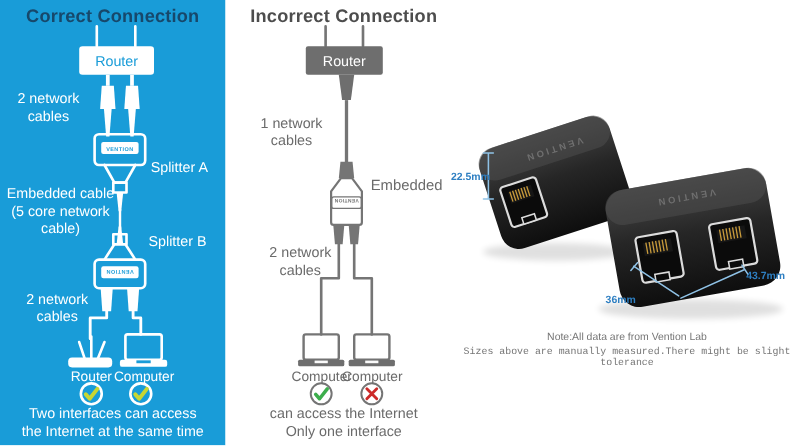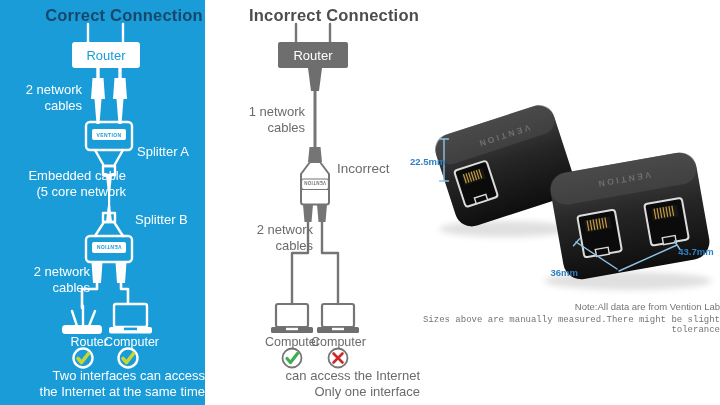--- a/index.html
+++ b/index.html
@@ -1,35 +1,35 @@
 <!DOCTYPE html>
 <html style="--blue-bg: #199CD8; --navy: #17486B; --white: #FFFFFF; --title-gray: #4D4D4D; --gray-text: #6B6B6B; --gray-line: #757575; --gray-fill: #6E6E6E; --green: #3CAE4C; --red: #CC2A29; --check-yellow: #C8D633; --brand-blue: #199CD8; --measure-blue: #2E7FC2; --measure-line: #8FC2E6; --note-gray: #757575;"><head>
 <meta charset="utf-8">
 <style>
   html,body{margin:0;padding:0;background:#fff;}
   #stage{position:relative;width:720px;height:405px;overflow:hidden;background:#fff;
          font-family:"Liberation Sans",sans-serif;}
-  .panel{position:absolute;top:0;height:405px;padding-left:43px;}
+  .panel{position:absolute;top:0;height:405px;}
   #p-left{left:0;width:205px;background:var(--blue-bg,#199CD8);}
   #p-mid{left:205px;width:215px;background:#fff;}
   #p-right{left:420px;width:300px;background:#fff;}
   .dsvg{position:absolute;left:0;top:0;}
   .ttl{position:absolute;left:0;top:6px;width:100%;text-align:center;
        font-size:16.5px;font-weight:bold;letter-spacing:.2px;}
   #p-left .ttl{color:var(--navy,#17486B);}
   #p-mid .ttl{color:var(--title-gray,#4D4D4D);}
-  .lbl{position:absolute;font-size:13px;line-height:15.5px;text-align:right;}
+  .lbl{position:absolute;font-size:13px;line-height:15.5px;text-align:center;}
   #p-left .lbl{color:var(--white,#fff);}
   #p-mid .lbl{color:var(--gray-text,#6B6B6B);}
   .lbl.small{font-size:12.5px;}
   .routerbox-lbl{position:absolute;display:flex;align-items:center;justify-content:center;
        font-size:13px;}
   .dim{position:absolute;color:var(--measure-blue,#2E7FC2);font-weight:bold;
        font-size:9.5px;text-align:center;}
-  .note{position:absolute;left:0;width:300px;text-align:right;
+  .note{position:absolute;left:0;width:300px;text-align:center;
        color:var(--note-gray,#757575);}
   
   .f-w{fill:var(--white,#fff);}
   .f-bg{fill:var(--blue-bg,#199CD8);}
   .st-w{fill:none;stroke:var(--white,#fff);stroke-width:2.4;stroke-linejoin:round;stroke-linecap:round;}
   .ln-w{fill:none;stroke:var(--white,#fff);stroke-width:2.4;stroke-linecap:round;}
   .ln-w2{fill:none;stroke:var(--white,#fff);stroke-width:2.6;stroke-linecap:round;stroke-linejoin:round;}
   .chk-y{fill:none;stroke:var(--check-yellow,#C8D633);stroke-width:3.6;stroke-linecap:round;stroke-linejoin:round;}
   .f-g{fill:var(--gray-fill,#6E6E6E);}
   .f-g2{fill:var(--gray-line,#757575);}
@@ -118,23 +118,24 @@
       </g>
     </svg>
 
     <div class="ttl">Correct Connection</div>
     <div class="routerbox-lbl" style="left:72px;top:44px;width:68px;height:22px;color:var(--brand-blue,#199CD8);">Router</div>
     <div class="lbl" style="left:6px;top:82px;width:76px;">
       <div>2 network</div>
       <div>cables</div>
     </div>
     <div class="lbl" style="left:137px;top:144px;width:64px;text-align:left;">Splitter A</div>
-    <div class="lbl" style="left:16px;top:168px;width:110px;line-height:16px;">
+    <div class="lbl" style="left:0px;top:168px;width:110px;line-height:16px;">
       <div>Embedded cable</div>
       <div>(5 core network</div>
+      <div>cable)</div>
     </div>
     <div class="lbl" style="left:135px;top:212px;width:66px;text-align:left;">Splitter B</div>
     <div class="lbl" style="left:14px;top:264px;width:76px;">
       <div>2 network</div>
       <div>cables</div>
     </div>
     <div class="lbl small" style="left:58px;top:335px;width:50px;">Router</div>
     <div class="lbl small" style="left:103px;top:335px;width:56px;">Computer</div>
     <div class="lbl" style="left:0;top:368px;width:205px;">
       <div>Two interfaces can access</div>
@@ -189,21 +190,21 @@
         <path d="M128.5,353.5 L137.5,362.5 M137.5,353.5 L128.5,362.5" class="x-r"></path>
       </g>
     </svg>
 
     <div class="ttl">Incorrect Connection</div>
     <div class="routerbox-lbl" style="left:73px;top:44px;width:70px;height:22px;color:#fff;">Router</div>
     <div class="lbl" style="left:20px;top:104px;width:80px;line-height:16px;">
       <div>1 network</div>
       <div>cables</div>
     </div>
-    <div class="lbl" style="left:132px;top:161px;width:60px;text-align:left;font-size:13.5px;">Incorrect</div>
+    <div class="lbl" style="left:132px;top:161px;width:60px;text-align:left;font-size:13.5px;">Embedded</div>
     <div class="lbl" style="left:28px;top:222px;width:80px;line-height:16px;">
       <div>2 network</div>
       <div>cables</div>
     </div>
     <div class="lbl small" style="left:60px;top:335px;width:54px;">Computer</div>
     <div class="lbl small" style="left:106px;top:335px;width:54px;">Computer</div>
     <div class="lbl" style="left:0;top:368px;width:215px;">
       <div>can access the Internet</div>
       <div>Only one interface</div>
     </div>

